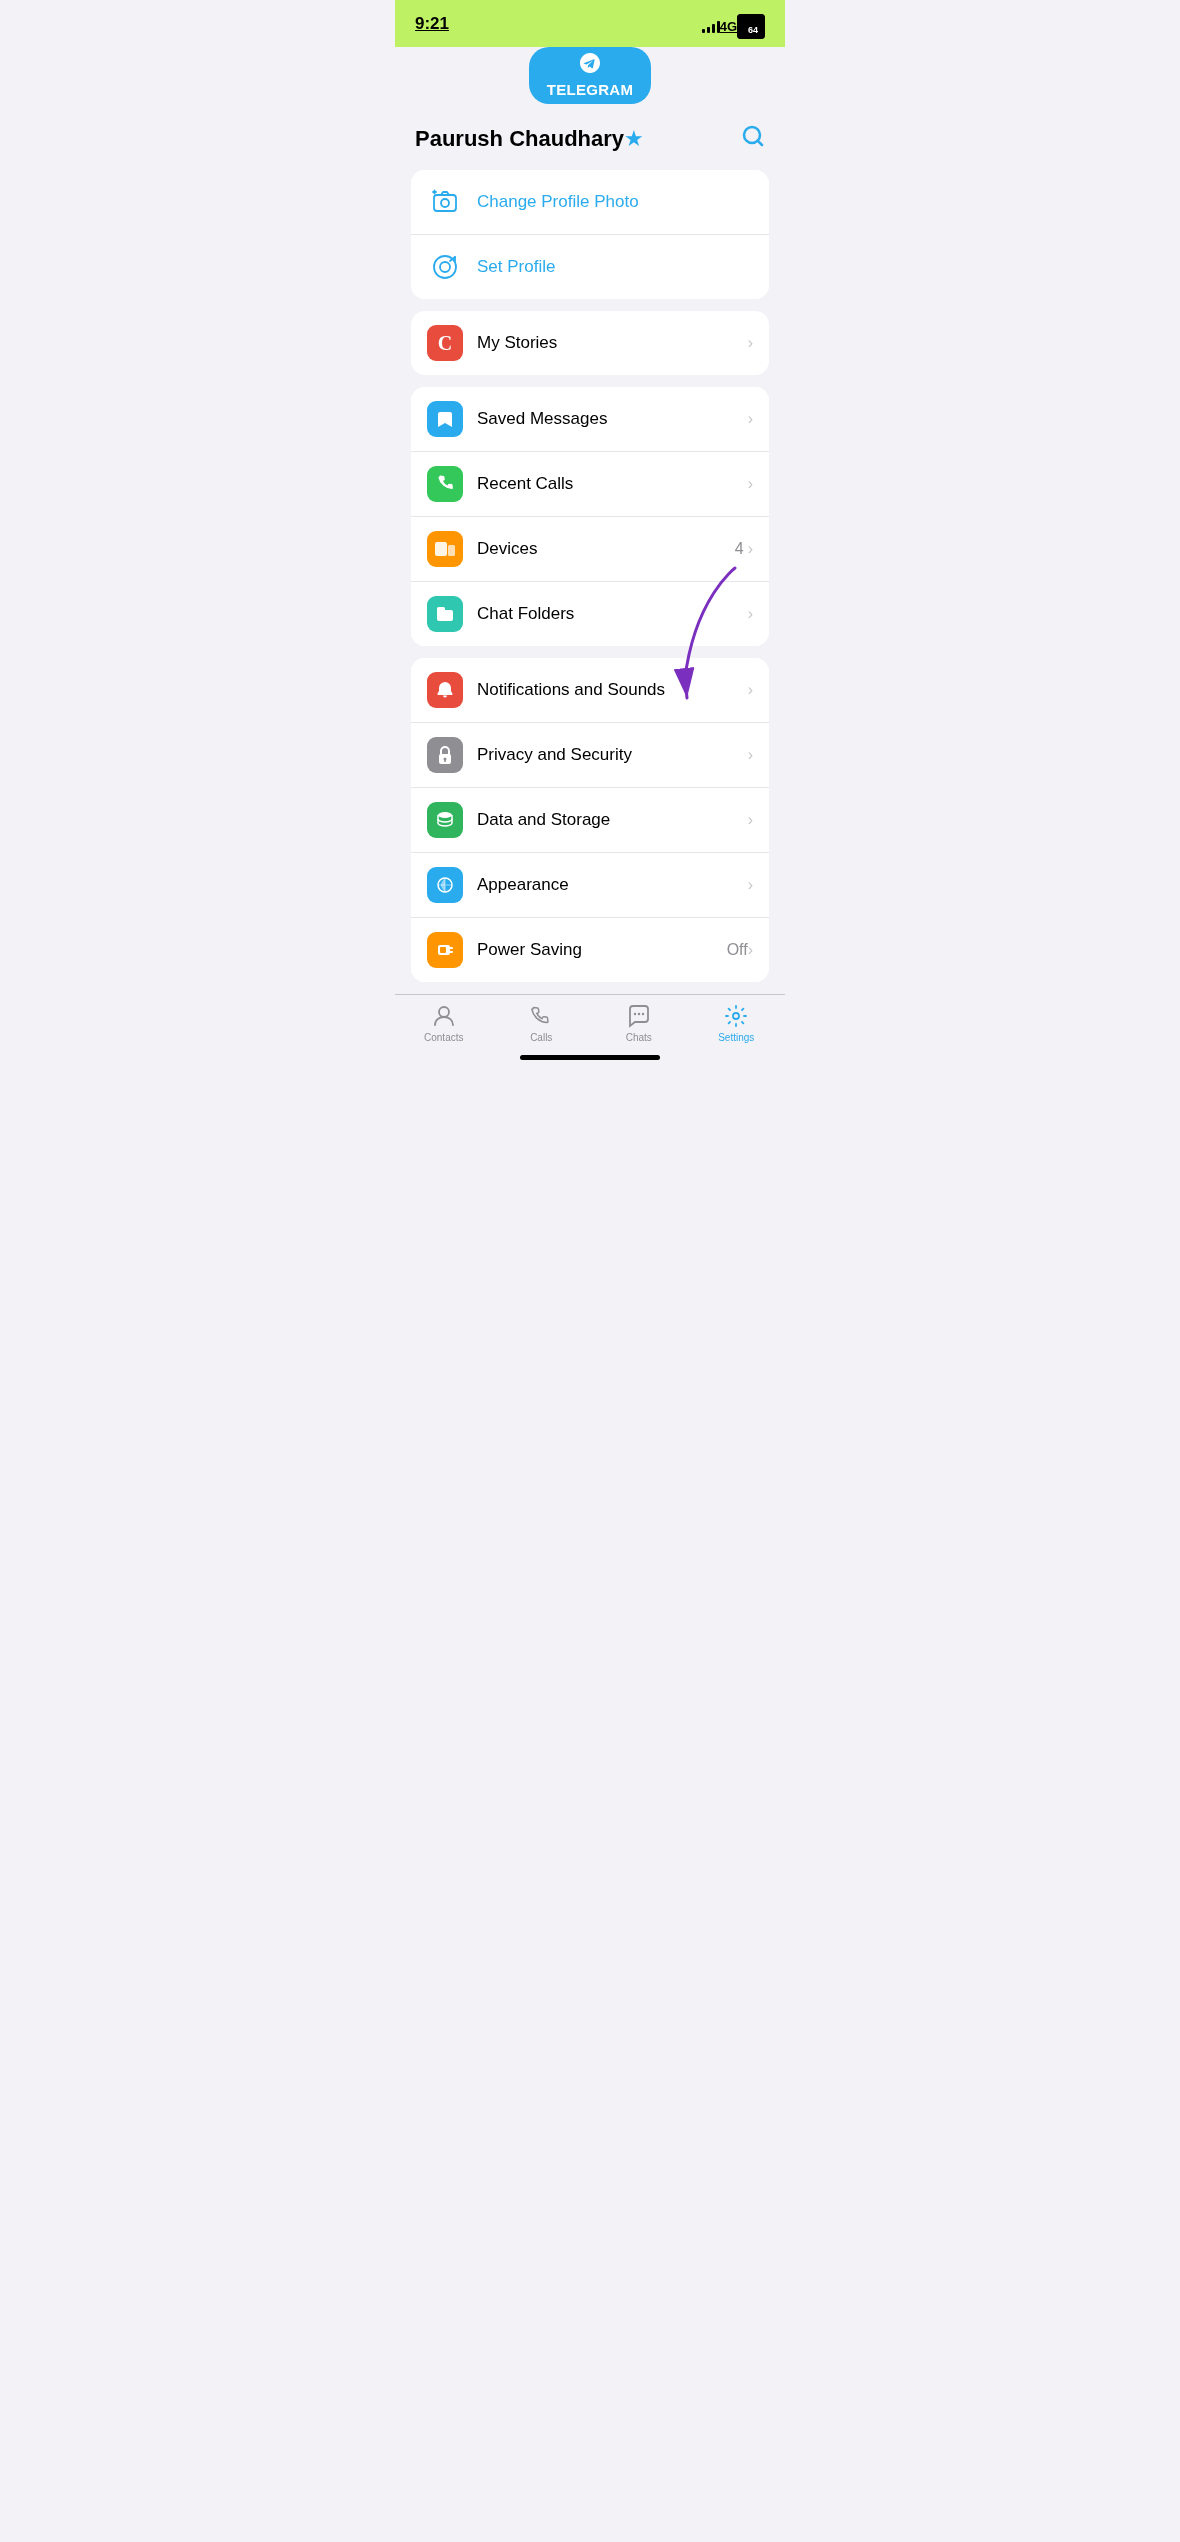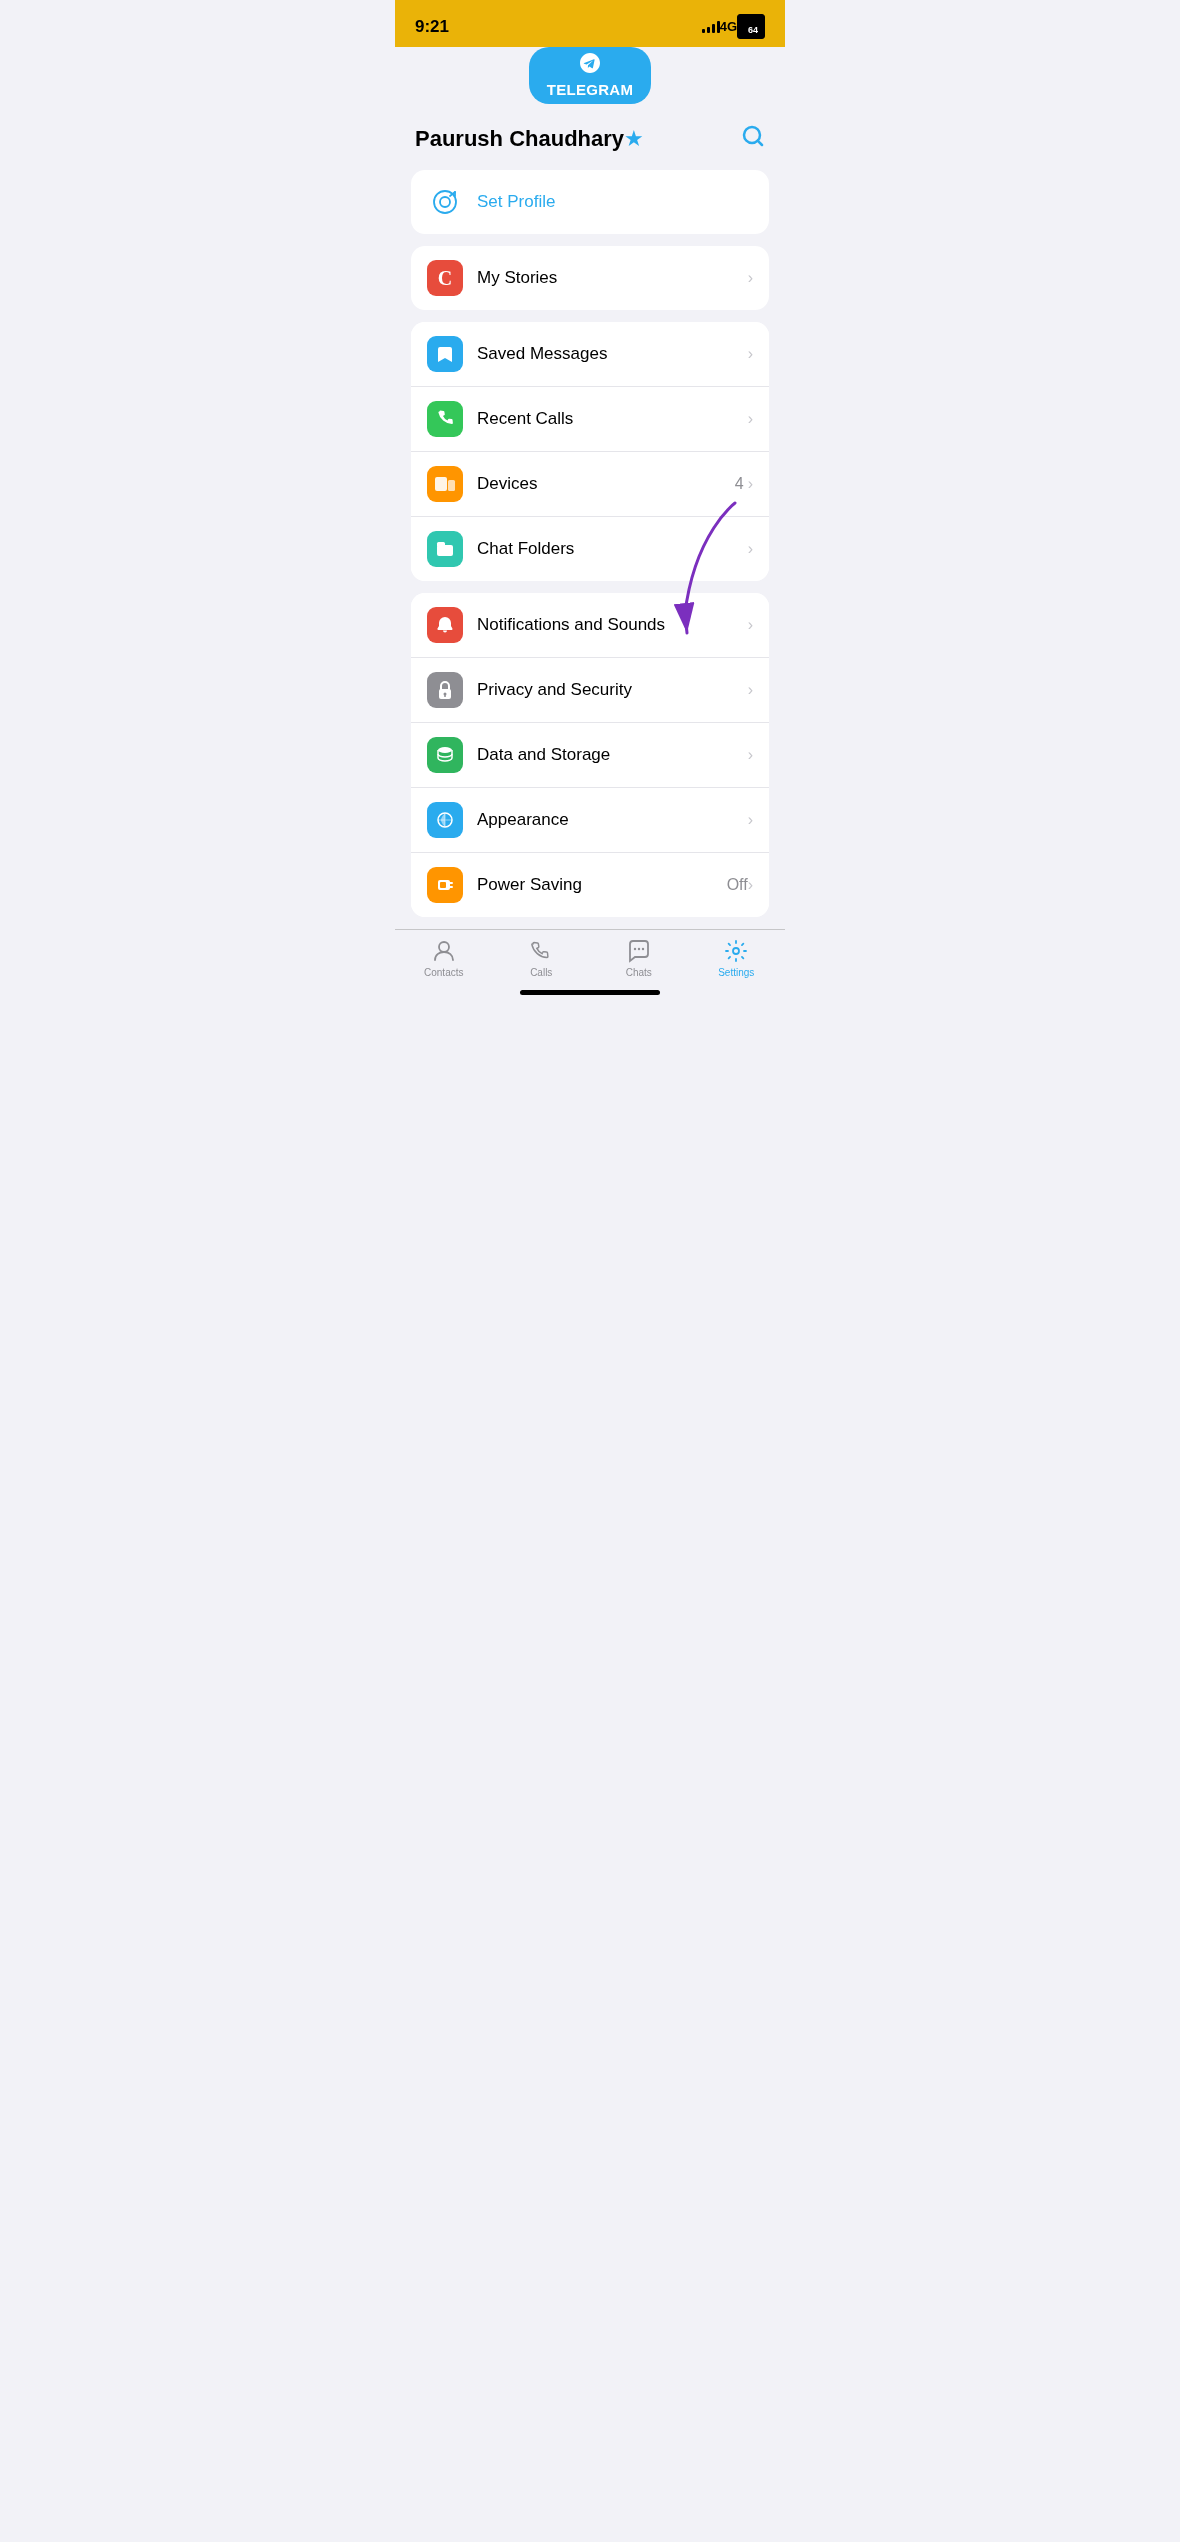--- a/index.html
+++ b/index.html
@@ -11,23 +11,24 @@
       margin: 0 auto;
       min-height: 844px;
       position: relative;
       overflow-x: hidden;
     }
 
     
     .status-bar {
       display: flex;
       justify-content: space-between;
-      align-items: center;
+      align-items: flex-start;
       padding: 14px 20px 8px 20px;
-      background: #eab308;
+      background: #bef264;
+      text-decoration: underline;
     }
     .status-time {
       font-size: 17px;
       font-weight: 600;
       color: #000;
     }
     .status-right {
       display: flex;
       align-items: center;
     }
@@ -267,20 +268,32 @@
     <svg width="24" height="24" viewBox="0 0 24 24" fill="none" stroke="#2AABEE" stroke-width="2.5" stroke-linecap="round" stroke-linejoin="round">
       <circle cx="11" cy="11" r="8"></circle>
       <line x1="21" y1="21" x2="16.65" y2="16.65"></line>
     </svg>
   </button>
 </div>
 
 <div class="section-group">
 
 
+  <div class="menu-item">
+    <div class="menu-item-icon icon-blue-outline">
+      <svg width="28" height="28" viewBox="0 0 28 28" fill="none" stroke="#2AABEE" stroke-width="1.8">
+        <rect x="3" y="7" width="22" height="16" rx="3"></rect>
+        <circle cx="14" cy="15" r="4"></circle>
+        <path d="M10 7 L12 4 L16 4 L18 7" stroke-linecap="round" stroke-linejoin="round"></path>
+        <line x1="2" y1="4" x2="5" y2="4" stroke-linecap="round"></line>
+        <line x1="3.5" y1="2.5" x2="3.5" y2="5.5" stroke-linecap="round"></line>
+      </svg>
+    </div>
+    <span class="menu-item-text-blue">Change Profile Photo</span>
+  </div>
 
   <div class="menu-item">
     <div class="menu-item-icon icon-blue-outline">
       <svg width="28" height="28" viewBox="0 0 28 28" fill="none" stroke="#2AABEE" stroke-width="1.8">
         <circle cx="14" cy="14" r="11"></circle>
         <circle cx="14" cy="14" r="5"></circle>
         <line x1="19" y1="8" x2="24" y2="4" stroke-linecap="round"></line>
         <line x1="24" y1="4" x2="24" y2="8" stroke-linecap="round"></line>
       </svg>
     </div>

